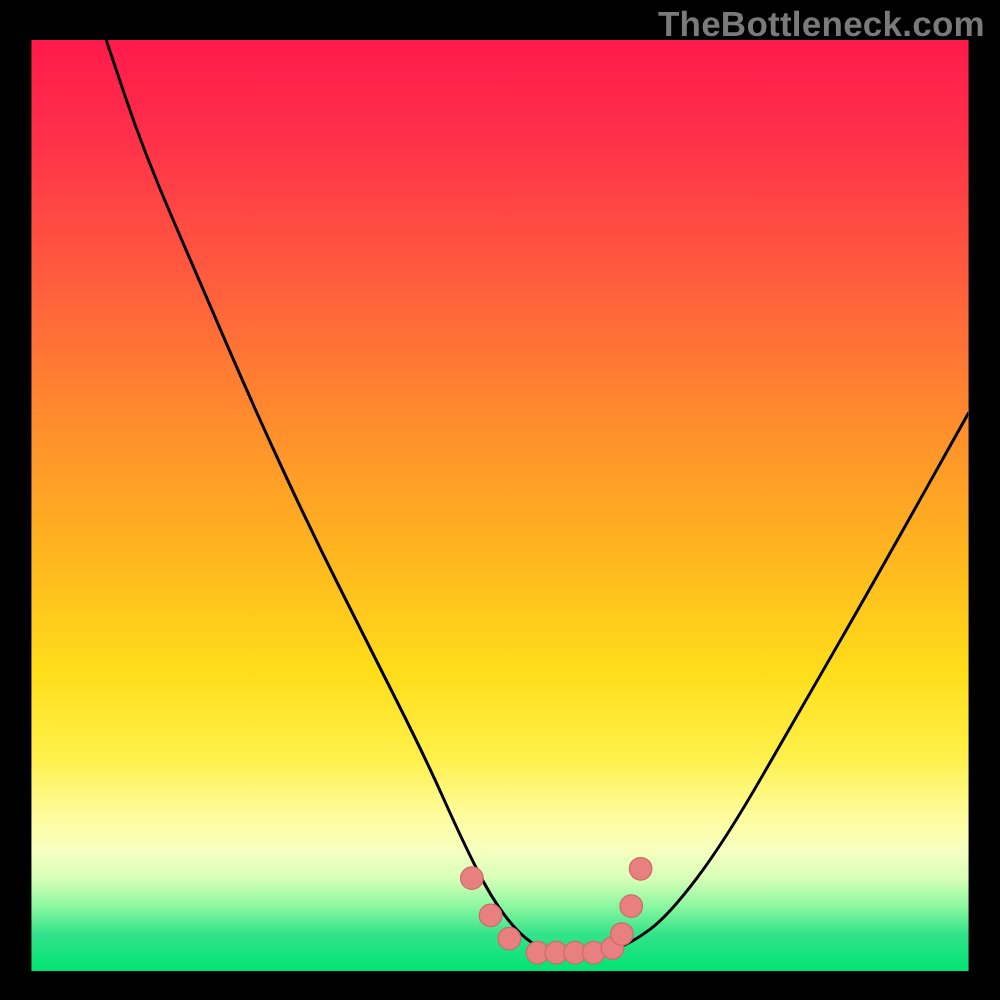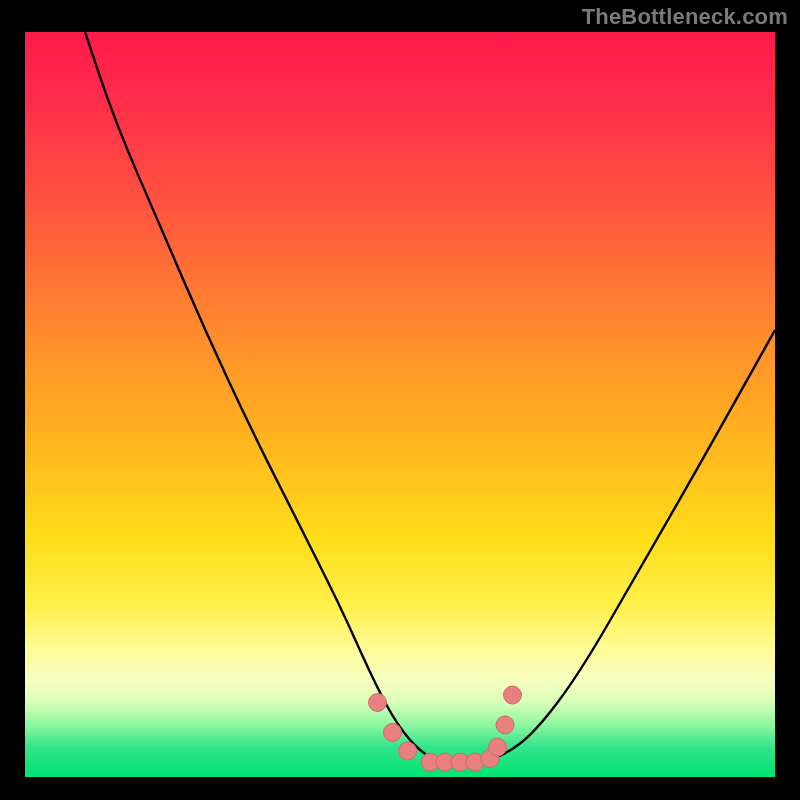--- a/index.html
+++ b/index.html
@@ -15,21 +15,21 @@
     position: relative;
     width: 800px;
     height: 800px;
     background: #000;
   }
   .attribution {
     position: absolute;
     top: 4px;
     right: 12px;
     color: #7a7a7a;
-    font-size: 22px;
+    font-size: 28px;
     font-weight: 600;
     letter-spacing: 0.2px;
     z-index: 5;
     margin-left: 32px;
   }
   .plot-area {
     position: absolute;
     left: 25px;
     top: 32px;
     width: 750px;

